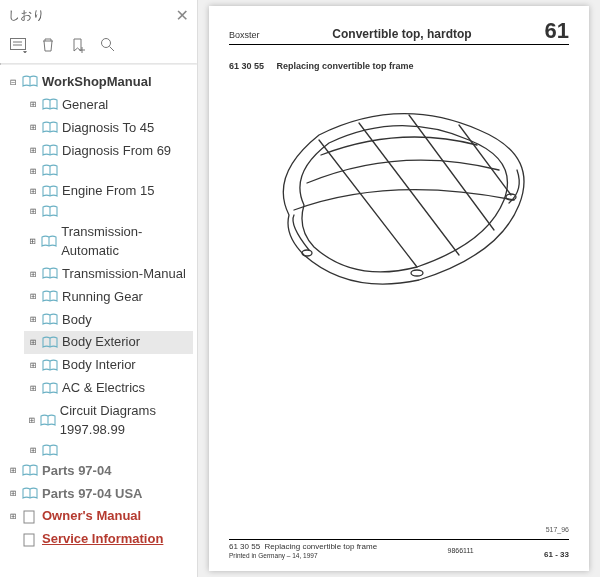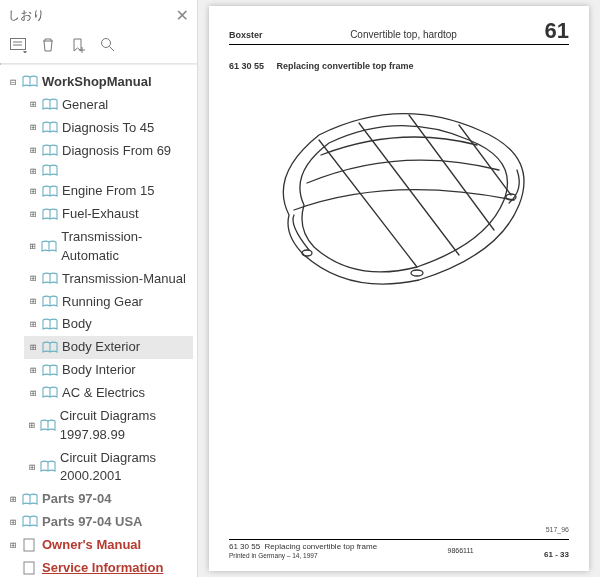--- a/index.html
+++ b/index.html
@@ -18,22 +18,22 @@
 .node .lbl { font-size: 13px; color: #3a3a3a; }
 .node.bold .lbl { font-weight: 600; }
 .node.blue .lbl { color: #737373; }
 .node.red .lbl { color: #b53a2f; font-weight: 600; }
 .node.redlink .lbl { color: #b53a2f; font-weight: 600; text-decoration: underline; }
 .node.sel { background: #e8e8e8; }
 .child { padding-left: 20px; }
 .content { flex: 1; background: #f0f0f0; display: flex; justify-content: center; padding: 6px; position: relative; }
 .page { background: #fff; width: 380px; height: 100%; box-shadow: 0 0 6px rgba(0,0,0,0.25); padding: 14px 20px 12px; display: flex; flex-direction: column; position: relative; }
 .pg-head { display: flex; justify-content: space-between; align-items: baseline; font-size: 9px; border-bottom: 1px solid #000; padding-bottom: 2px; }
-.pg-head .left { font-weight: bold; }
-.pg-head .mid { font-size: 10px; font-weight: normal;}
+.pg-head .left { font-weight: normal; }
+.pg-head .mid { font-size: 12px; font-weight: bold;}
 .pg-head .right { font-size: 22px; font-weight: bold; line-height: 1;}
 .pg-title { margin-top: 16px; font-size: 9px; font-weight: bold; }
 .pg-title .code { margin-right: 10px; }
 .diagram { flex: 1; display: flex; justify-content: center; align-items: flex-start; padding-top: 24px; }
 .pg-fig { text-align: right; font-size: 7px; color: #555; margin-bottom: 6px; }
 .pg-foot { display: flex; justify-content: space-between; align-items: flex-end; border-top: 1px solid #000; padding-top: 2px; font-size: 8px; }
 .pg-foot .left { display: flex; flex-direction: column; gap: 1px;}
 .pg-foot .print { font-size: 6.5px; }
 .pg-foot .mid { font-size: 7px; align-self: center;}
 .pg-foot .right { font-weight: bold; margin-top: 8px; }
@@ -126,21 +126,20 @@
               <line class="bicon" x1="8" y1="2" x2="8" y2="11"></line>
             </svg></span>
           <span class="lbl">Engine From 15</span>
         </div>
       <div class="node">
           <span class="exp">⊞</span>
           <span class="icon"><svg width="16" height="14">
               <path class="bicon" d="M1 2c2-1 5-1 7 0c2-1 5-1 7 0v9c-2-1-5-1-7 0c-2-1-5-1-7 0z"></path>
               <line class="bicon" x1="8" y1="2" x2="8" y2="11"></line>
             </svg></span>
-          <span class="lbl">Fuel-Exhaust</span>
         </div>
       <div class="node">
           <span class="exp">⊞</span>
           <span class="icon"><svg width="16" height="14">
               <path class="bicon" d="M1 2c2-1 5-1 7 0c2-1 5-1 7 0v9c-2-1-5-1-7 0c-2-1-5-1-7 0z"></path>
               <line class="bicon" x1="8" y1="2" x2="8" y2="11"></line>
             </svg></span>
           <span class="lbl">Transmission-Automatic</span>
         </div>
       <div class="node">
@@ -198,21 +197,20 @@
               <line class="bicon" x1="8" y1="2" x2="8" y2="11"></line>
             </svg></span>
           <span class="lbl">Circuit Diagrams 1997.98.99</span>
         </div>
       <div class="node">
           <span class="exp">⊞</span>
           <span class="icon"><svg width="16" height="14">
               <path class="bicon" d="M1 2c2-1 5-1 7 0c2-1 5-1 7 0v9c-2-1-5-1-7 0c-2-1-5-1-7 0z"></path>
               <line class="bicon" x1="8" y1="2" x2="8" y2="11"></line>
             </svg></span>
-          <span class="lbl">Circuit Diagrams 2000.2001</span>
         </div>
     </div>
 
     <div class="node blue bold">
         <span class="exp">⊞</span>
         <span class="icon"><svg width="16" height="14">
             <path class="bicon" d="M1 2c2-1 5-1 7 0c2-1 5-1 7 0v9c-2-1-5-1-7 0c-2-1-5-1-7 0z"></path>
             <line class="bicon" x1="8" y1="2" x2="8" y2="11"></line>
           </svg></span>
         <span class="lbl">Parts 97-04</span>

